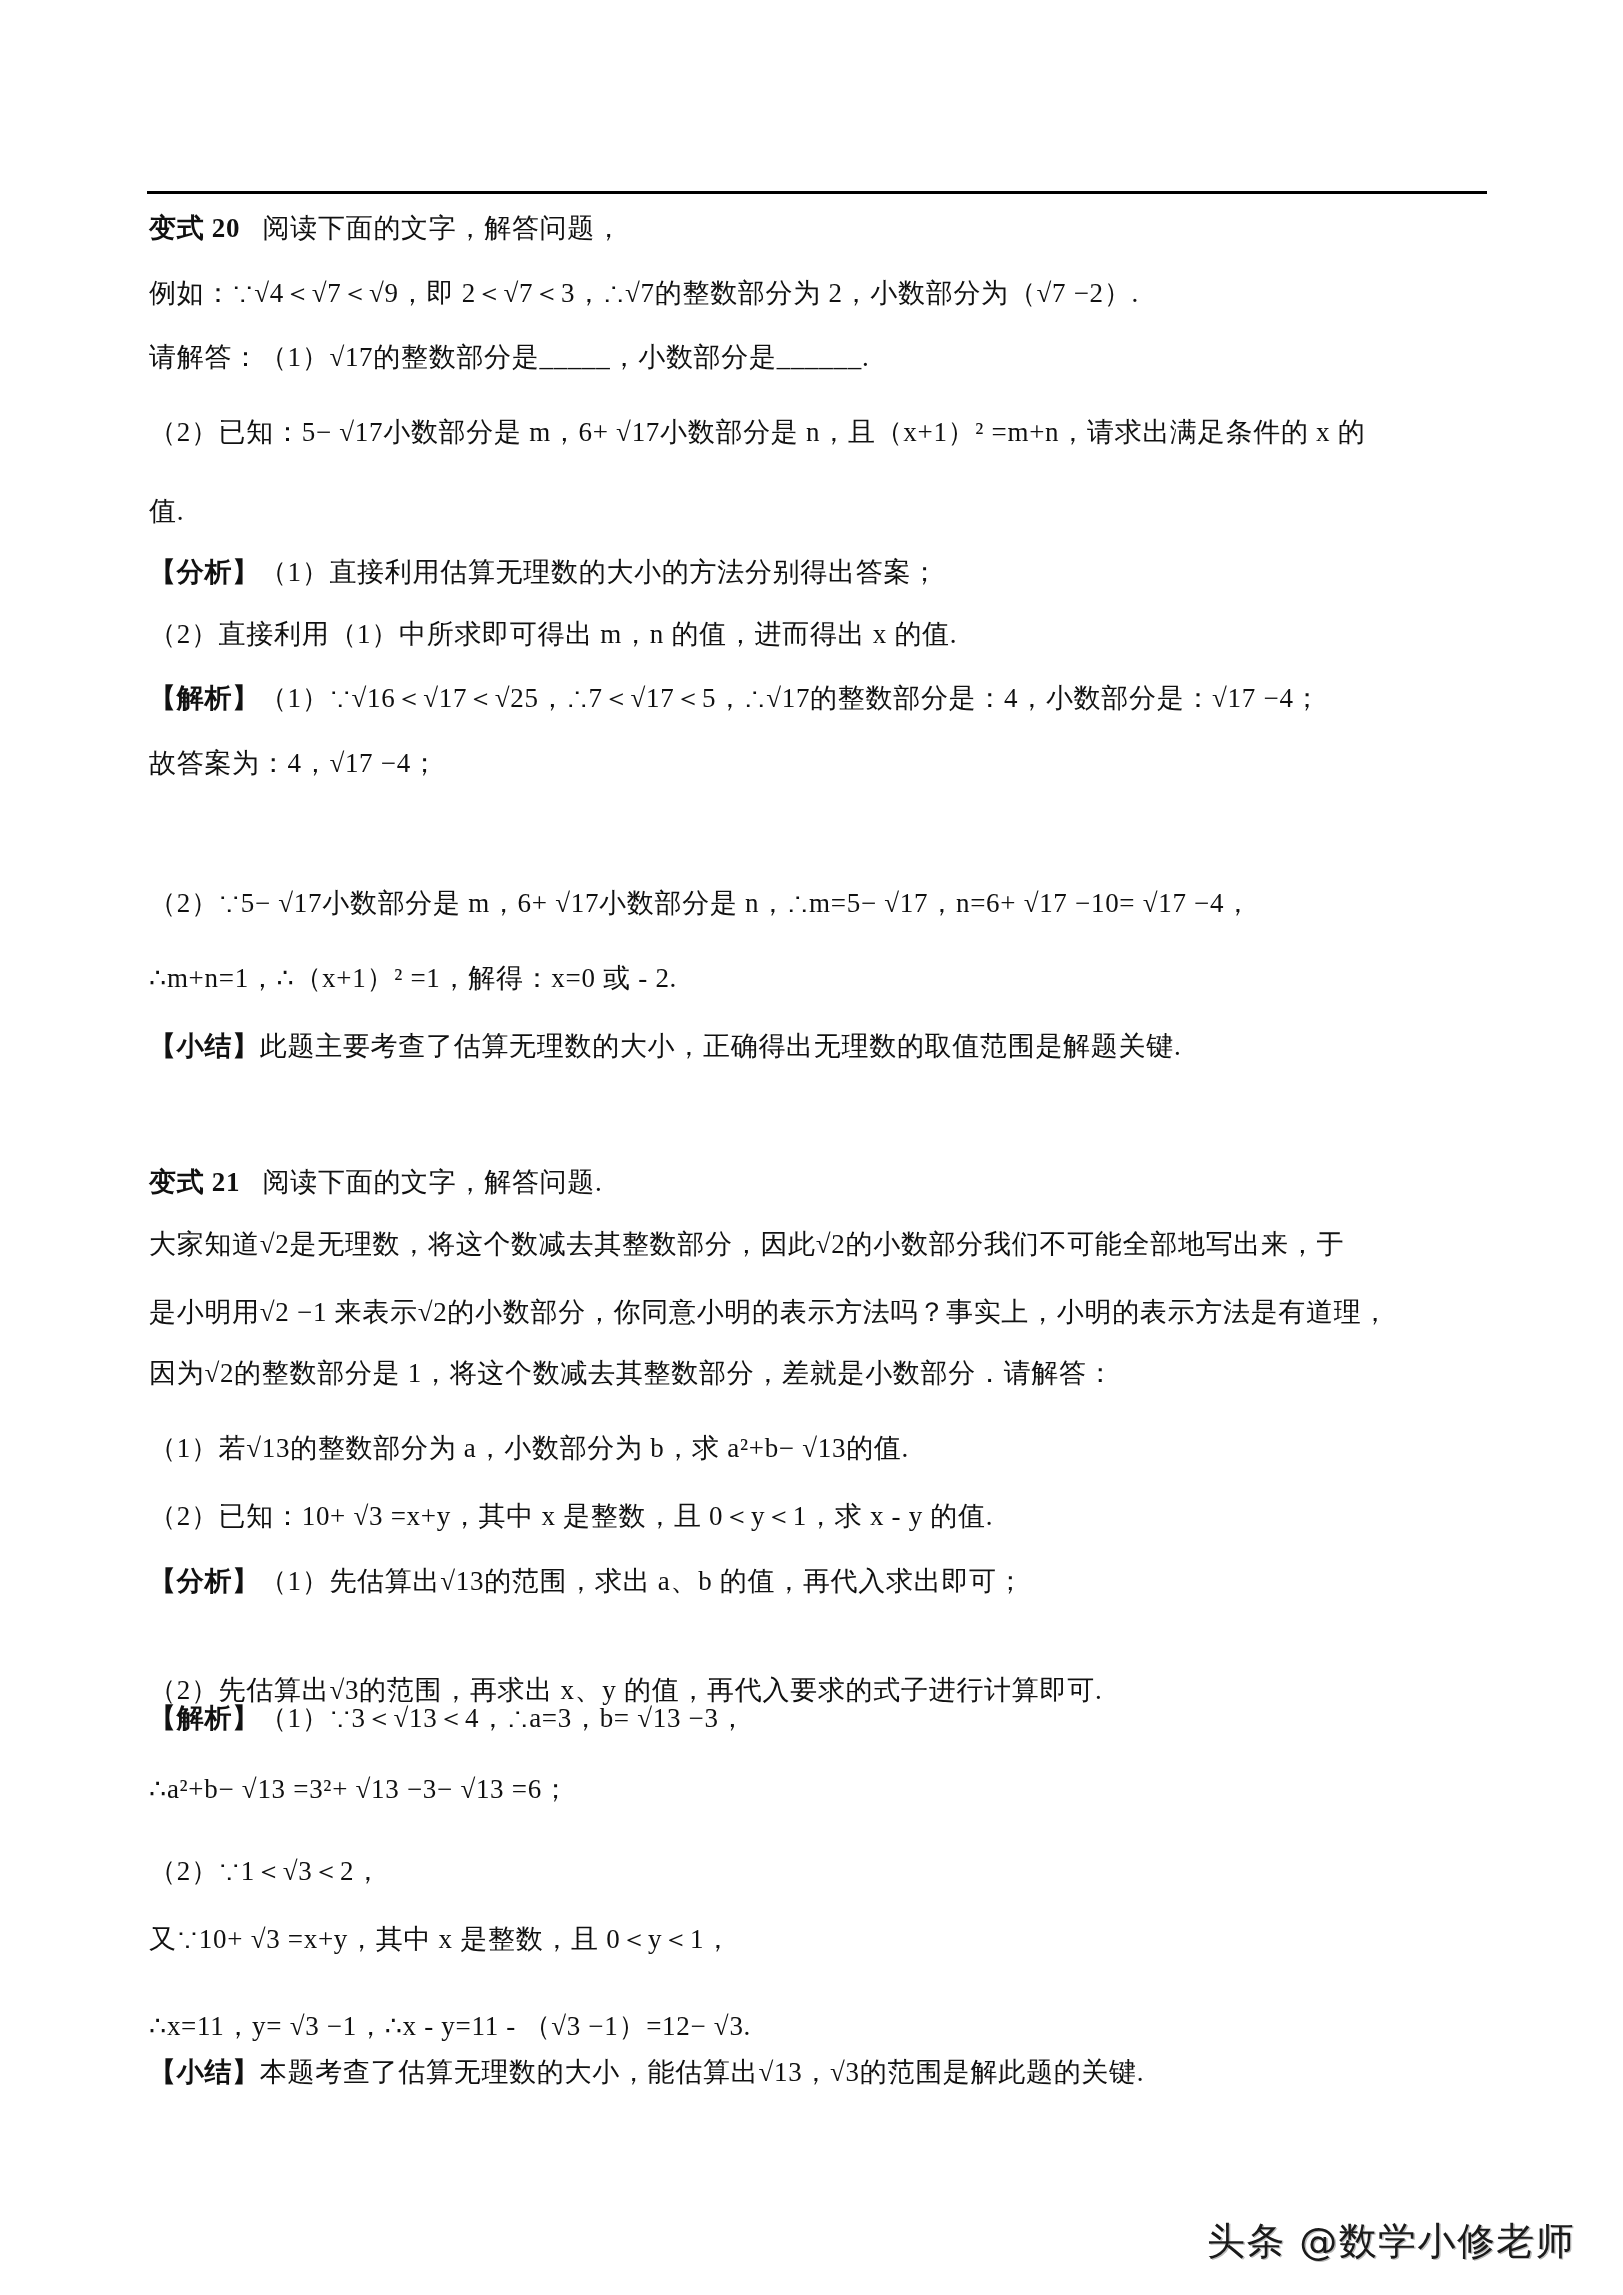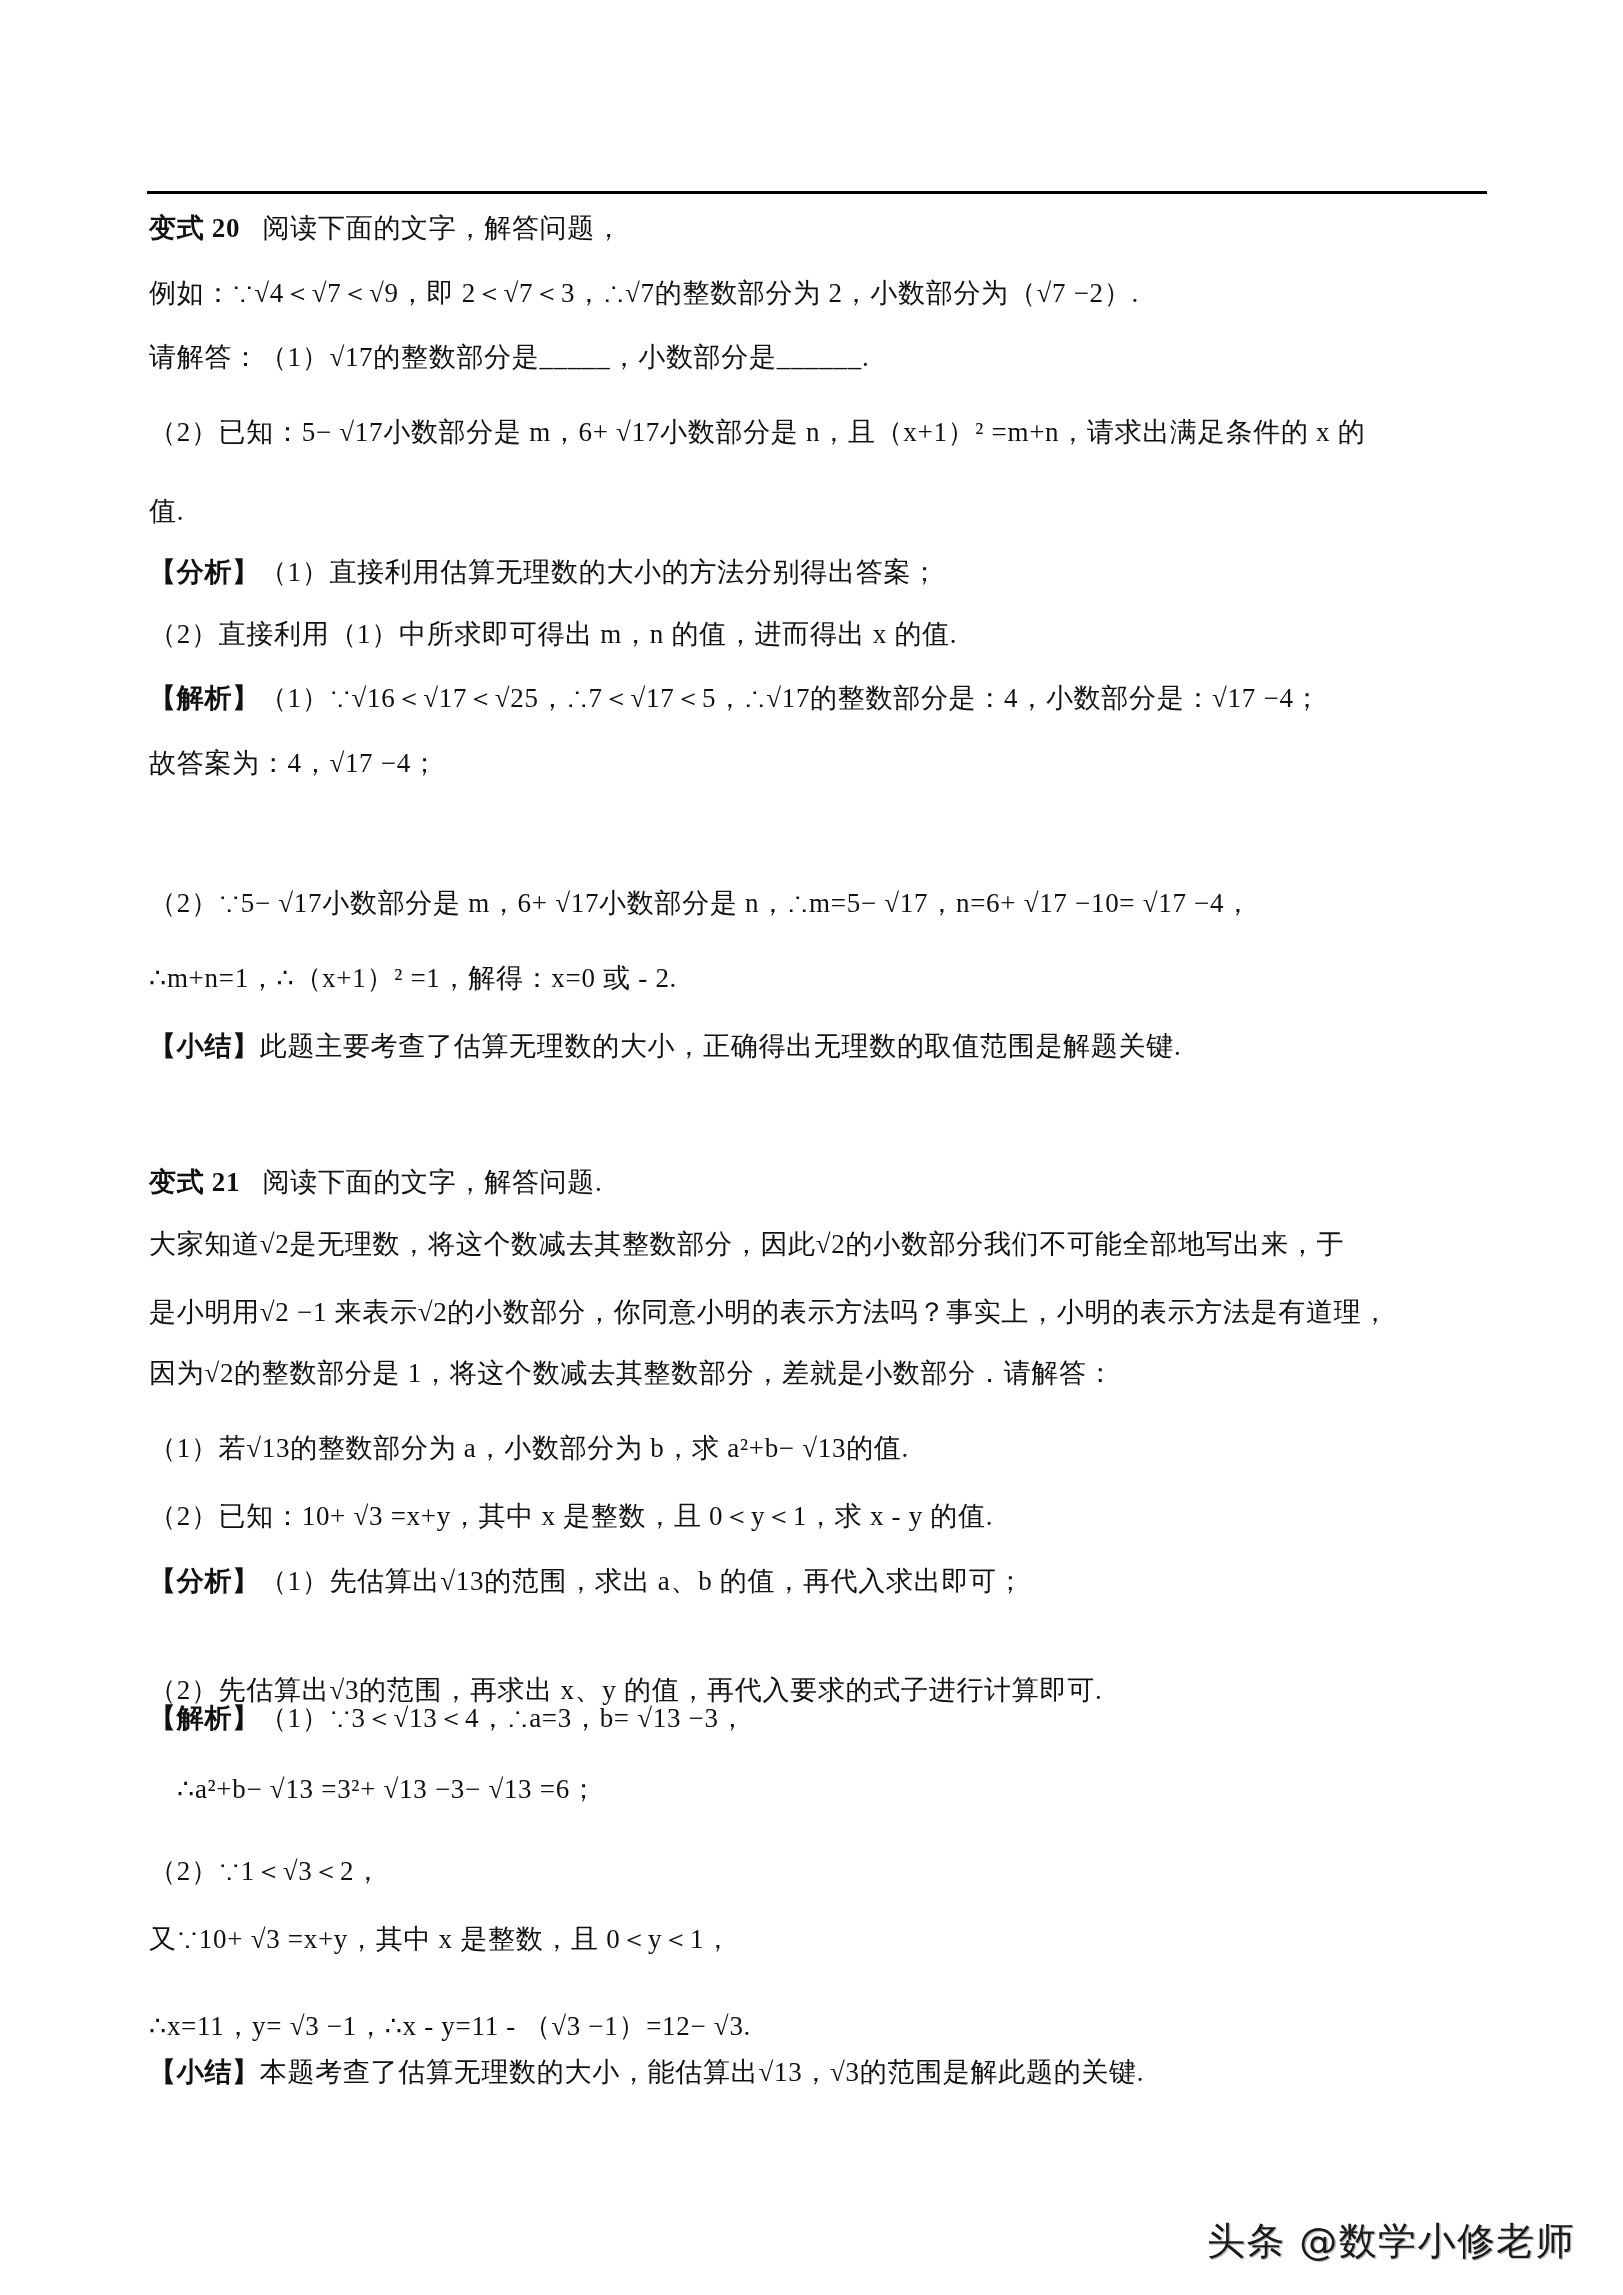--- a/index.html
+++ b/index.html
@@ -93,21 +93,21 @@
   <div class="line" style="top:1496px;">（2）已知：10+ √3 =x+y，其中 x 是整数，且 0＜y＜1，求 x - y 的值.</div>
 
   <div class="line" style="top:1561px;">
     <span class="tag">【分析】</span><span>（1）先估算出√13的范围，求出 a、b 的值，再代入求出即可；</span>
   </div>
   <div class="line" style="top:1626px;margin-top:44px;">（2）先估算出√3的范围，再求出 x、y 的值，再代入要求的式子进行计算即可.</div>
 
   <div class="line" style="top:1698px;">
     <span class="tag">【解析】</span><span>（1）∵3＜√13＜4，∴a=3，b= √13 −3，</span>
   </div>
-  <div class="line" style="top:1769px;margin-left:28px;">∴a²+b− √13 =3²+ √13 −3− √13 =6；</div>
+  <div class="line" style="top:1769px;">∴a²+b− √13 =3²+ √13 −3− √13 =6；</div>
   <div class="line" style="top:1851px;">（2）∵1＜√3＜2，</div>
   <div class="line" style="top:1919px;">又∵10+ √3 =x+y，其中 x 是整数，且 0＜y＜1，</div>
   <div class="line" style="top:1987px;margin-top:19px;">∴x=11，y= √3 −1，∴x - y=11 - （√3 −1）=12− √3.</div>
 
   <div class="line" style="top:2052px;text-align:center;">
     <span class="tag">【小结】</span><span>本题考查了估算无理数的大小，能估算出√13，√3的范围是解此题的关键.</span>
   </div>
 </div>
 
 <div class="watermark">头条 @数学小修老师</div>

